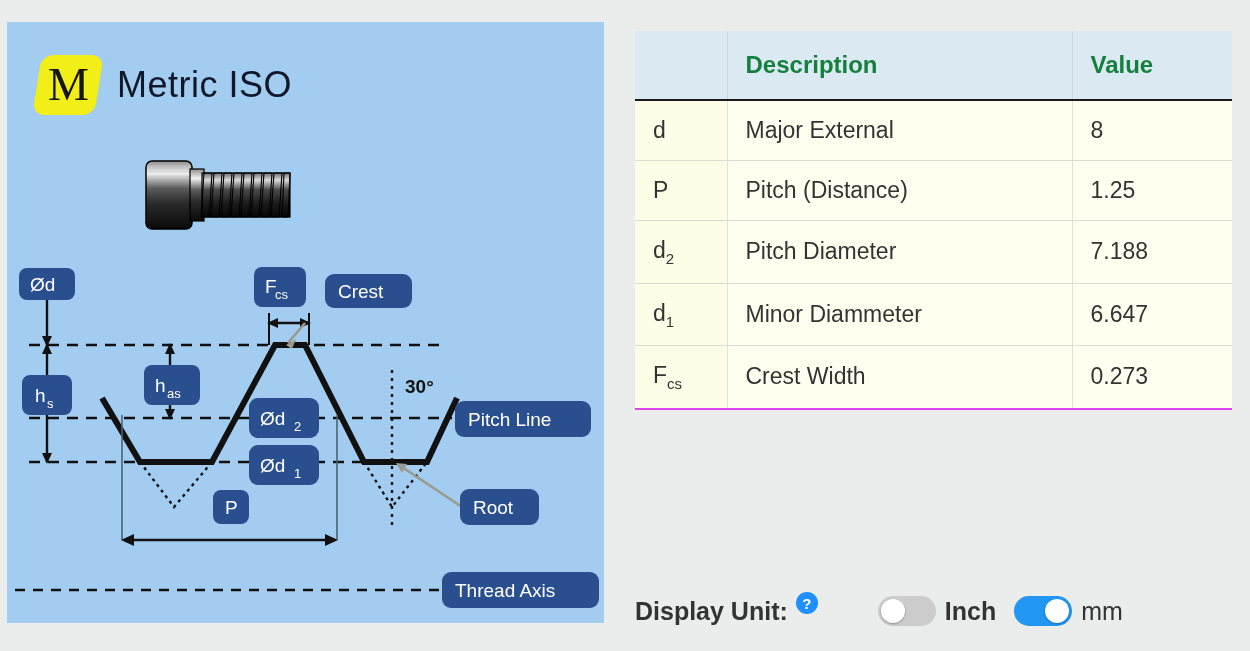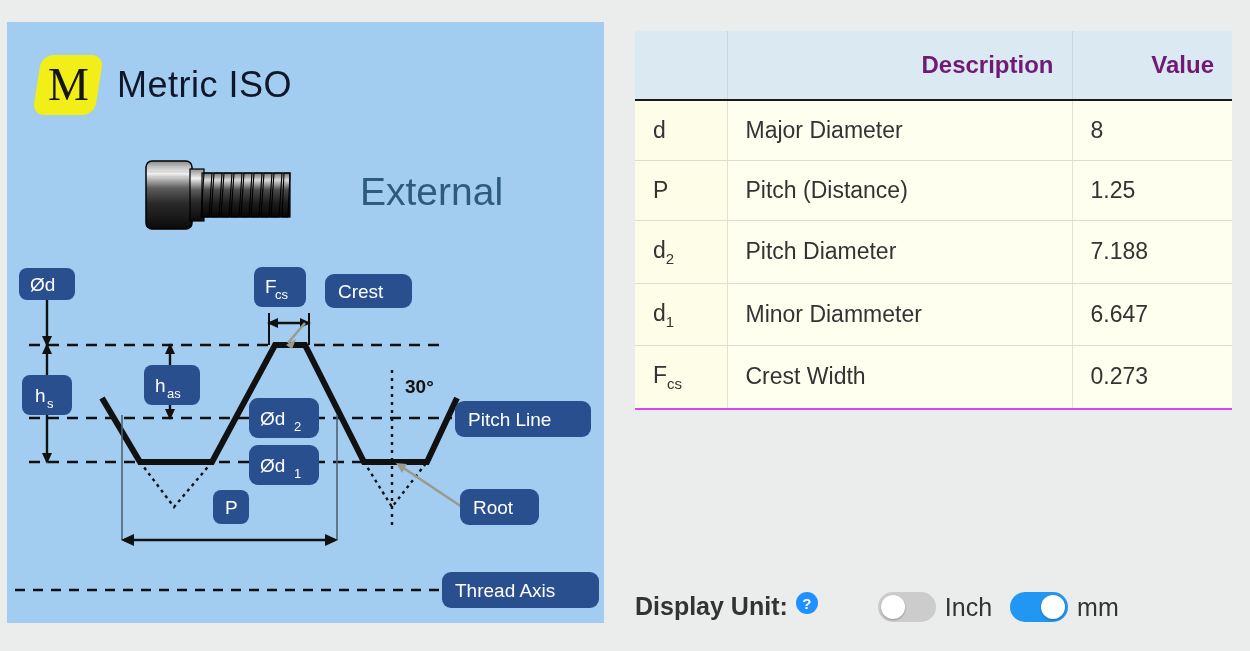--- a/index.html
+++ b/index.html
@@ -63,22 +63,22 @@
     position:absolute;left:635px;top:31px;width:597px;
     border-collapse:collapse;
     table-layout:fixed;
   }
   #spec-table col.c-sym{width:92px;}
   #spec-table col.c-desc{width:345px;}
   #spec-table col.c-val{width:160px;}
 
   #spec-table th{
     background:#dbe9f3;
-    font-size:24px;font-weight:bold;color:#701a75;
-    text-align:right;
+    font-size:24px;font-weight:bold;color:#15803d;
+    text-align:left;
     padding:20px 18px;
     border-right:1px solid #cfd7dc;
     border-bottom:2px solid #1a1a1a;
   }
   #spec-table th.sym-head{border-right:1px solid #cfd7dc;}
   #spec-table th:last-child{border-right:none;}
 
   #spec-table td{
     background:#fffff0;
     font-size:23px;color:#333;
@@ -88,21 +88,21 @@
     vertical-align:middle;
   }
   #spec-table td:last-child{border-right:none;}
   #spec-table tr:last-child td{border-bottom:2px solid #d946ef;}
   #spec-table td.sym{background:#fdfde8;}
   #spec-table sub{font-size:15px;}
 
   
   #display-unit-row{
     position:absolute;left:635px;top:592px;
-    display:flex;align-items:flex-start;
+    display:flex;align-items:flex-end;
   }
   #display-unit-label{
     font-size:25px;font-weight:bold;color:#333;
     margin-right:8px;white-space:nowrap;
   }
   #help-icon{
     width:22px;height:22px;border-radius:50%;
     background:#1e90ff;color:#fff;
     font-size:15px;font-weight:bold;
     display:flex;align-items:center;justify-content:center;
@@ -116,21 +116,21 @@
   .toggle .knob{
     position:absolute;top:3px;width:24px;height:24px;border-radius:50%;
     background:#fff;box-shadow:0 1px 2px rgba(0,0,0,.3);
   }
   .toggle.off{background:#cccccc;}
   .toggle.off .knob{left:3px;}
   .toggle.on{background:#2196f3;}
   .toggle.on .knob{left:31px;}
   .unit-name{font-size:25px;color:#333;margin:0 18px 0 9px;white-space:nowrap;}
   #toggle-inch-wrap,#toggle-mm-wrap{display:flex;align-items:center;}
-  #toggle-inch-wrap{margin-left:60px;}
+  #toggle-inch-wrap{margin-left:60px;font-weight:bold;}
 </style>
 </head>
 <body>
 
 <div id="diagram-panel">
 
   <div id="standard-header">
     <div id="metric-badge">
       <span>M</span>
     </div>
@@ -170,21 +170,20 @@
         <path d="M82 18 l8 0 l-3 44 l-8 0 z"></path>
         <path d="M92 18 l8 0 l-3 44 l-8 0 z"></path>
         <path d="M102 18 l8 0 l-3 44 l-8 0 z"></path>
         <path d="M112 18 l8 0 l-3 44 l-8 0 z"></path>
         <path d="M122 18 l8 0 l-3 44 l-8 0 z"></path>
         <path d="M132 18 l8 0 l-3 44 l-8 0 z"></path>
         <path d="M142 18 l6 0 l-2 44 l-6 0 z"></path>
       </g>
       <rect x="60" y="18" width="88" height="44" fill="none" stroke="#000" stroke-width="1.2"></rect>
     </svg>
-    <div id="external-label">External</div>
   </div>
 
   <svg id="thread-profile" viewBox="0 0 597 360">
 
     <line x1="22" y1="80" x2="440" y2="80" stroke="#111" stroke-width="2.6" stroke-dasharray="11 8"></line>
     <line x1="22" y1="153" x2="445" y2="153" stroke="#111" stroke-width="2.6" stroke-dasharray="11 8"></line>
     <line x1="22" y1="197" x2="420" y2="197" stroke="#111" stroke-width="2.6" stroke-dasharray="11 8"></line>
     <line x1="8" y1="325" x2="440" y2="325" stroke="#111" stroke-width="2.4" stroke-dasharray="10 8"></line>
 
     <polyline points="95,133 133,197 205,197 268,80 298,80 357,197 420,197 450,133" fill="none" stroke="#111" stroke-width="6" stroke-linejoin="miter"></polyline>
@@ -296,21 +295,21 @@
   <thead>
     <tr>
       <th class="sym-head"></th>
       <th>Description</th>
       <th>Value</th>
     </tr>
   </thead>
   <tbody id="spec-table-body">
       <tr>
         <td class="sym">d</td>
-        <td>Major Diameter</td>
+        <td>Major External</td>
         <td>8</td>
       </tr>
       <tr>
         <td class="sym">P</td>
         <td>Pitch (Distance)</td>
         <td>1.25</td>
       </tr>
       <tr>
         <td class="sym">d<sub>2</sub></td>
         <td>Pitch Diameter</td>

